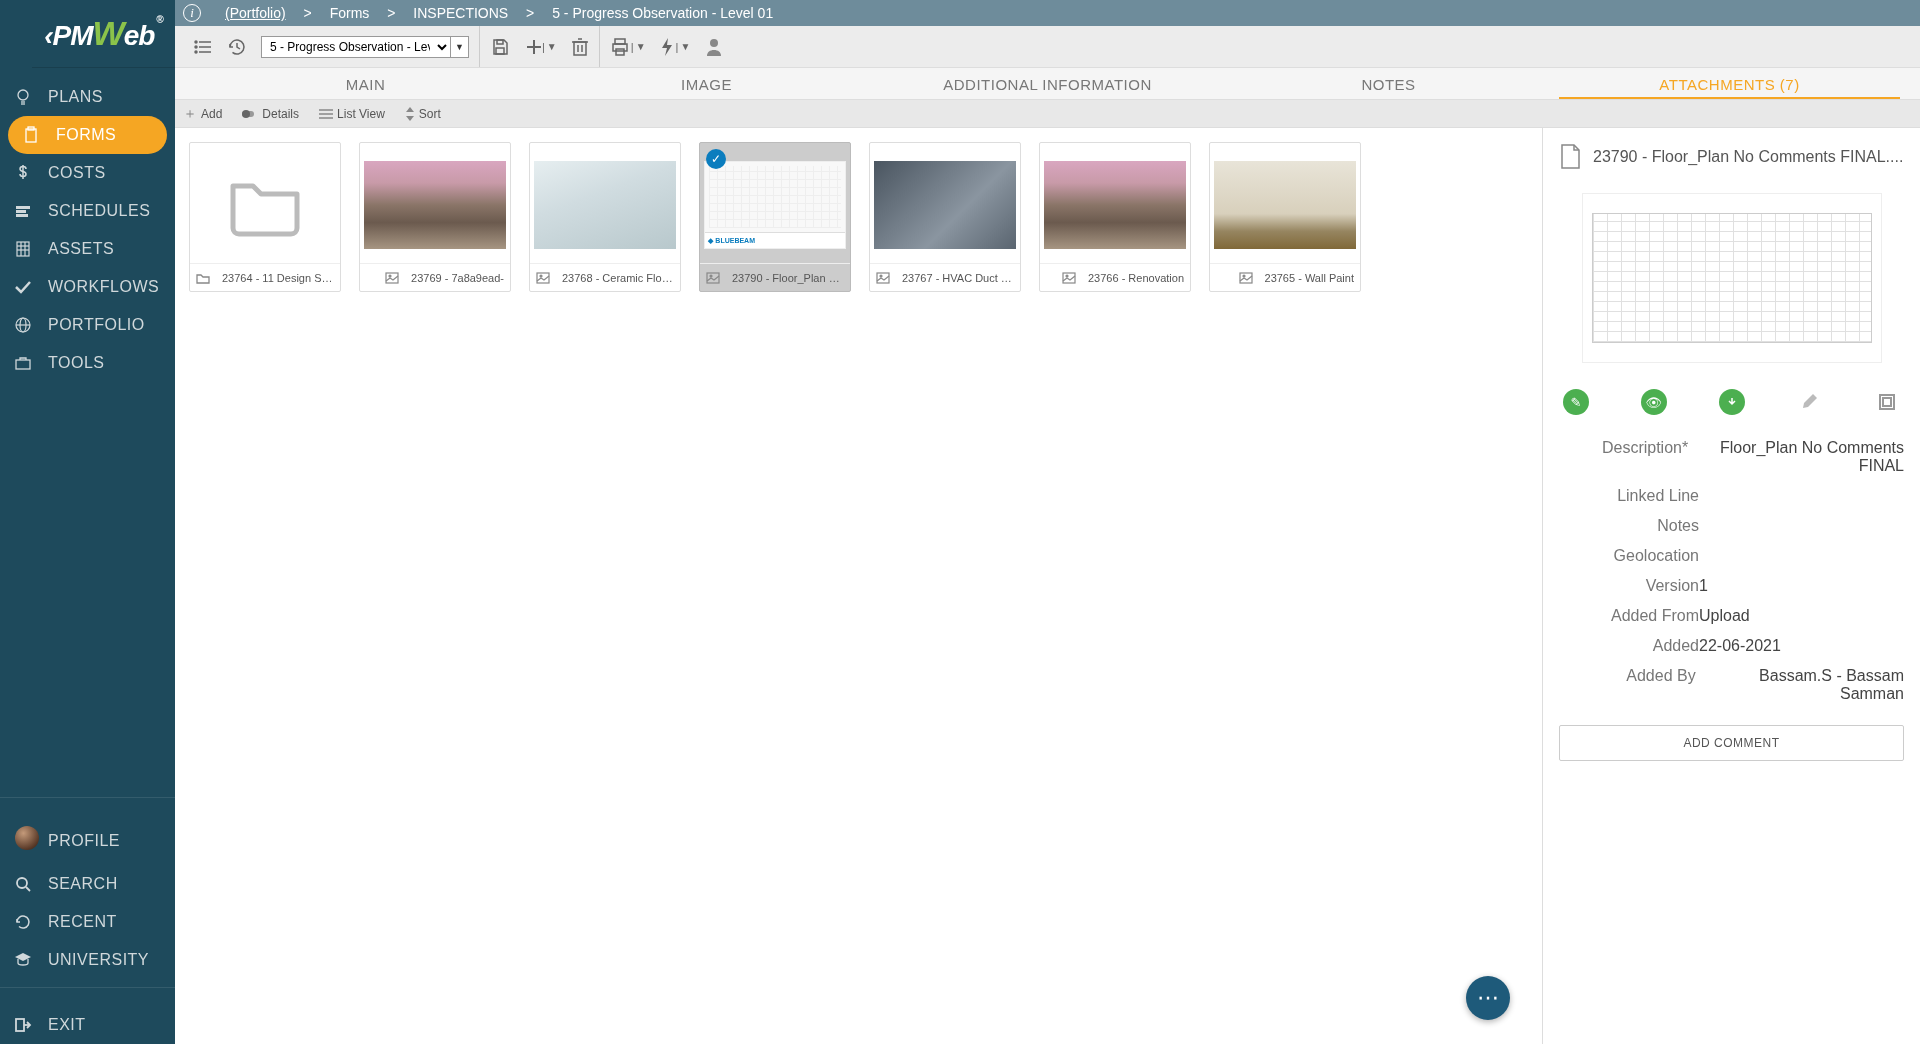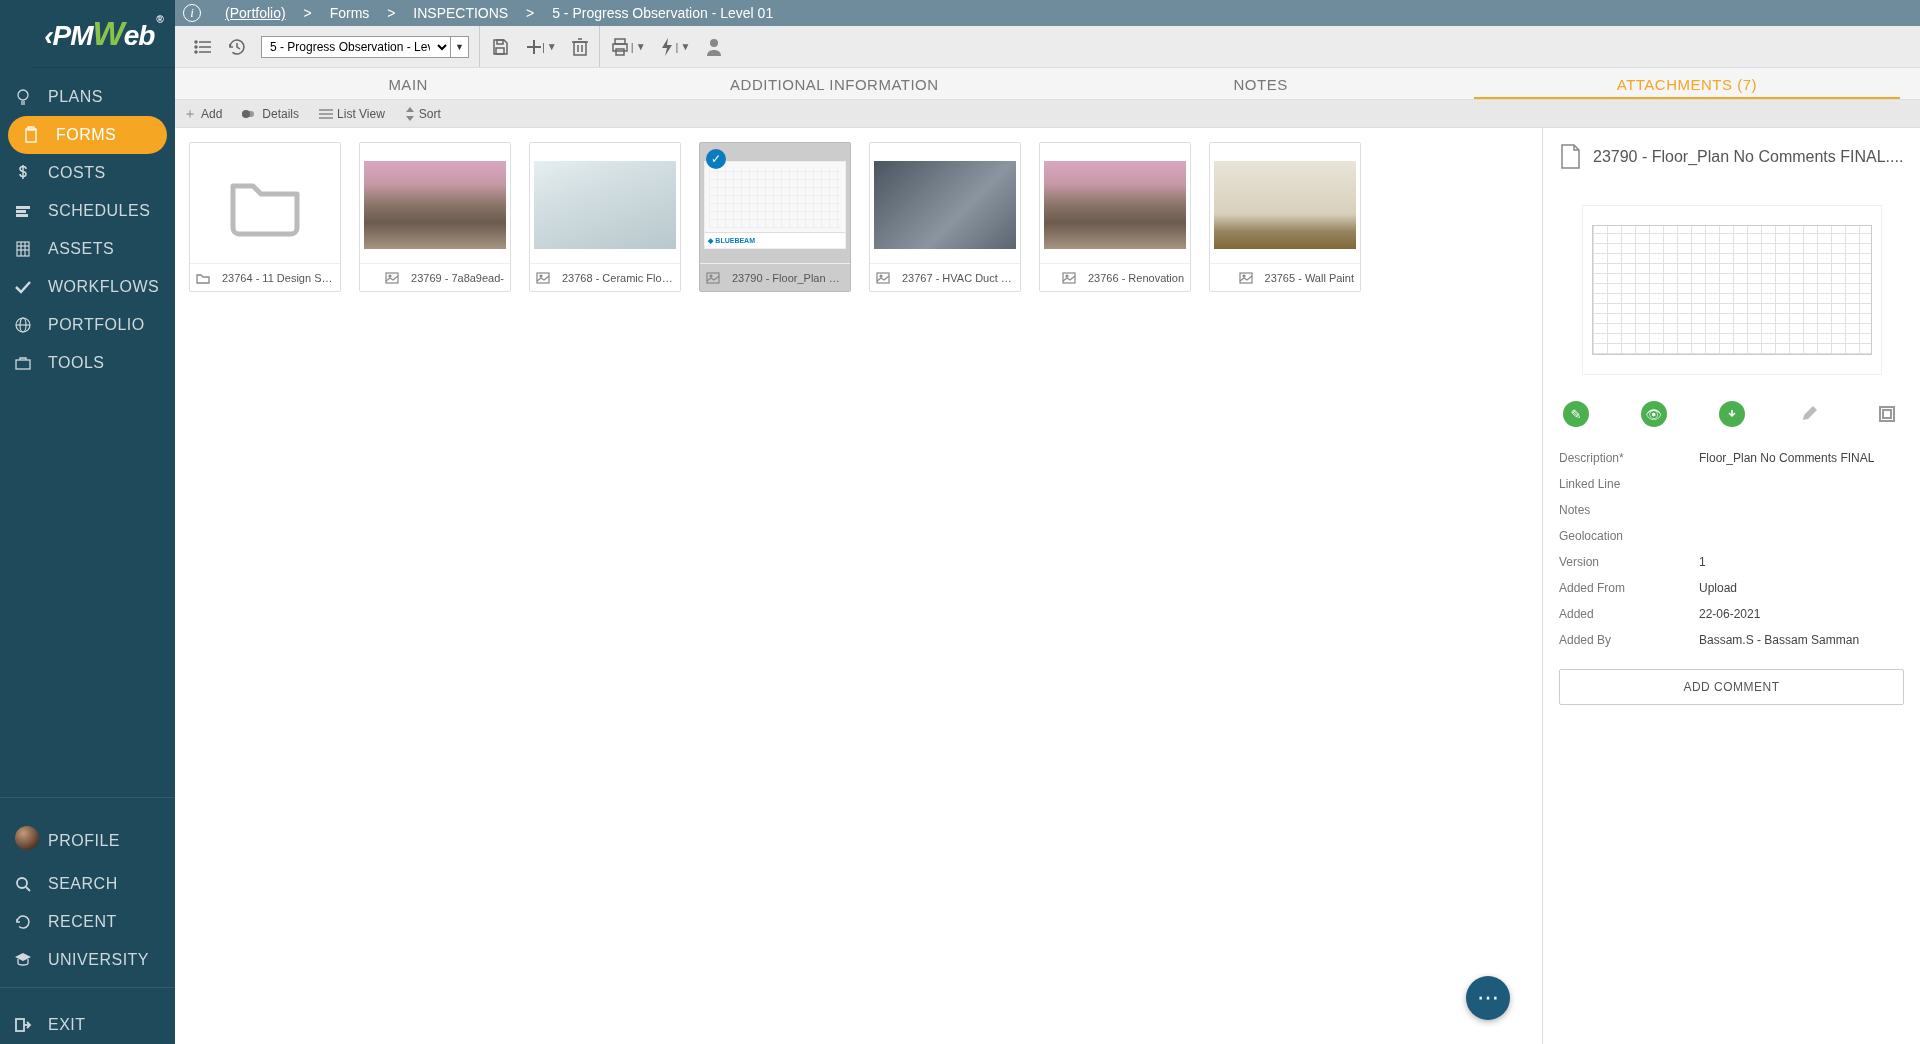--- a/index.html
+++ b/index.html
@@ -68,30 +68,30 @@
 .img-plan { background: #f8f8f8; border: 1px solid #eee; display:flex; flex-direction:column;}
 .img-plan .plan-body{flex:1; background: repeating-linear-gradient(0deg,#eee,#eee 1px,transparent 1px,transparent 8px), repeating-linear-gradient(90deg,#eee,#eee 1px,transparent 1px,transparent 8px); margin:4px;}
 .img-plan .plan-foot{height:16px; background:#fff; border-top:1px solid #ddd; display:flex; align-items:center; padding:0 3px;}
 .img-plan .plan-foot .bb{color:#0b7dbe; font-size:7px; font-weight:bold;}
 .img-hvac { background: linear-gradient(135deg, #4a5560 0%, #6a7580 30%, #8a95a0 60%, #5a6570 100%); }
 .img-renov { background: linear-gradient(180deg, #d9a6c0 0%, #c89aa8 25%, #8a7568 50%, #6b5a4e 70%, #a69582 100%); }
 .img-paint { background: linear-gradient(180deg, #e8e4d8 0%, #d8d0bc 60%, #968560 80%, #806838 100%); }
 
 
 .detail { width: 378px; border-left: 1px solid #ddd; padding: 16px 16px; overflow-y: auto; }
-.detail-header { display: flex; align-items: center; gap: 12px; margin-bottom: 35px; }
+.detail-header { display: flex; align-items: center; gap: 12px; margin-bottom: 23px; }
 .detail-header .pdf-icon { color: #888; font-size: 22px; }
 .detail-header .title { font-size: 16px; color: #555; white-space: nowrap; overflow: hidden; text-overflow: ellipsis; }
 .preview { width: 300px; height: 170px; margin: 0 auto 18px; background: #fff; border: 1px solid #eee; display:flex; align-items:center; justify-content:center;}
 .preview .plan-inner{ width:280px; height:130px; background: repeating-linear-gradient(0deg,#e0e0e0,#e0e0e0 1px,transparent 1px,transparent 10px), repeating-linear-gradient(90deg,#e0e0e0,#e0e0e0 1px,transparent 1px,transparent 14px); border:1px solid #ccc;}
 .action-row { display: flex; justify-content: space-between; padding: 8px 4px 18px; }
 .act-btn { width: 26px; height: 26px; border-radius: 50%; display: flex; align-items: center; justify-content: center; color: #fff; font-size: 13px; cursor:pointer;}
 .act-btn.green { background: #4caf50; }
 .act-btn.plain { background: transparent; color: #999; font-size: 20px; }
-.field-row { display: flex; padding: 6px 0; font-size: 12px; }
+.field-row { display: flex; padding: 6px 0; font-size: 16px; text-align: right; }
 .field-row .flbl { width: 140px; color: #777; }
 .field-row .fval { color: #444; }
 .add-comment-btn { width: 100%; margin-top: 16px; padding: 10px; border: 1px solid #ccc; background: #fff; text-align: center; font-size: 12px; letter-spacing: 0.5px; color: #555; cursor:pointer; border-radius:2px;}
 
 
 .fab { position: fixed; bottom: 24px; right: 410px; width: 44px; height: 44px; border-radius: 50%; background: #1e5a7a; color: #fff; display: flex; align-items: center; justify-content: center; font-size: 22px; cursor:pointer; box-shadow:0 2px 6px rgba(0,0,0,0.3);}
 
 svg { display: block; }
 </style>
 </head>
@@ -315,20 +315,21 @@
           <svg width="20" height="20" viewBox="0 0 20 20" fill="#888">
               <circle cx="10" cy="6" r="4"></circle>
               <path d="M3 19c0-4 3-6 7-6s7 2 7 6z"></path>
             </svg>
         </span>
       </div>
     </div>
 
     <div class="tabs" id="tabs">
         <div class="tab">MAIN</div>
+        <div class="tab">IMAGE</div>
         <div class="tab">ADDITIONAL INFORMATION</div>
         <div class="tab">NOTES</div>
         <div class="tab active">ATTACHMENTS (7)</div>
       </div>
 
     <div class="subbar">
       <div class="sub-btn">
           <span class="icon">＋</span>
           <span>Add</span>
         </div>

